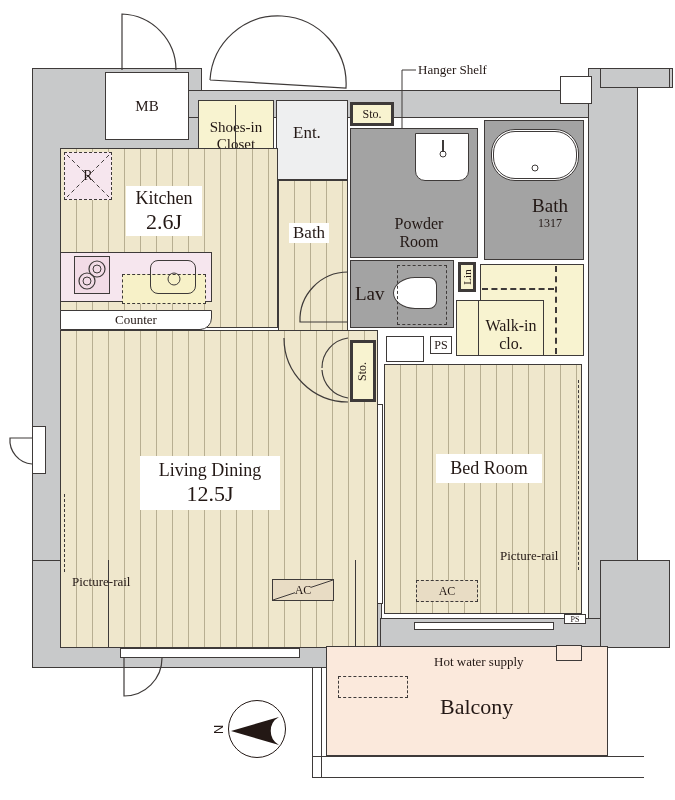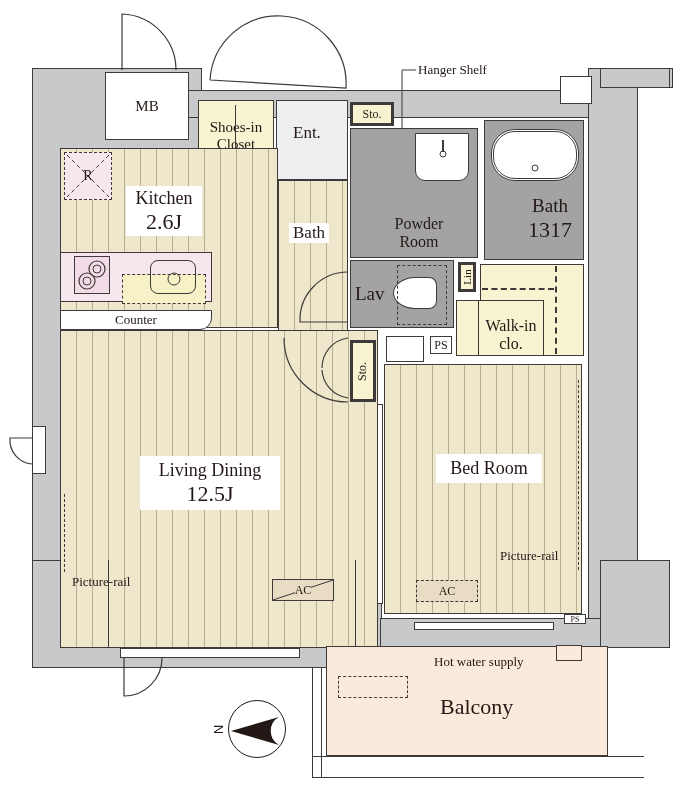--- a/index.html
+++ b/index.html
@@ -122,21 +122,21 @@
 </div>
 
 <div class="abs wet" style="left:484px;top:120px;width:100px;height:140px;">
   <div class="abs" style="left:6px;top:8px;width:88px;height:52px;border:3px double #3e3a39;border-radius:24px;background:#fff;">
     <svg style="left:0;top:0;" width="82" height="46">
         <circle cx="41" cy="36" r="3" fill="none" stroke="#3e3a39"></circle>
       </svg>
   </div>
   <div class="label abs" style="left:30px;top:74px;width:70px;">
     <div style="font-size:19px;">Bath</div>
-    <div style="font-size:22px;">1317</div>
+    <div style="font-size:12px;">1317</div>
   </div>
 </div>
 
 <div class="abs wet" style="left:350px;top:260px;width:104px;height:68px;">
   <div class="abs" style="left:4px;top:22px;font-size:19px;">Lav</div>
   <div class="abs" style="left:42px;top:16px;width:44px;height:32px;border:1.5px solid #3e3a39;border-radius:50% 8px 8px 50%;background:#fff;"></div>
   <div class="abs dash" style="left:46px;top:4px;width:50px;height:60px;border-width:1px;"></div>
 </div>
 
 <div class="abs yellow" style="left:458px;top:262px;width:18px;height:30px;border:3px solid #3e3a39;display:flex;align-items:center;justify-content:center;">

